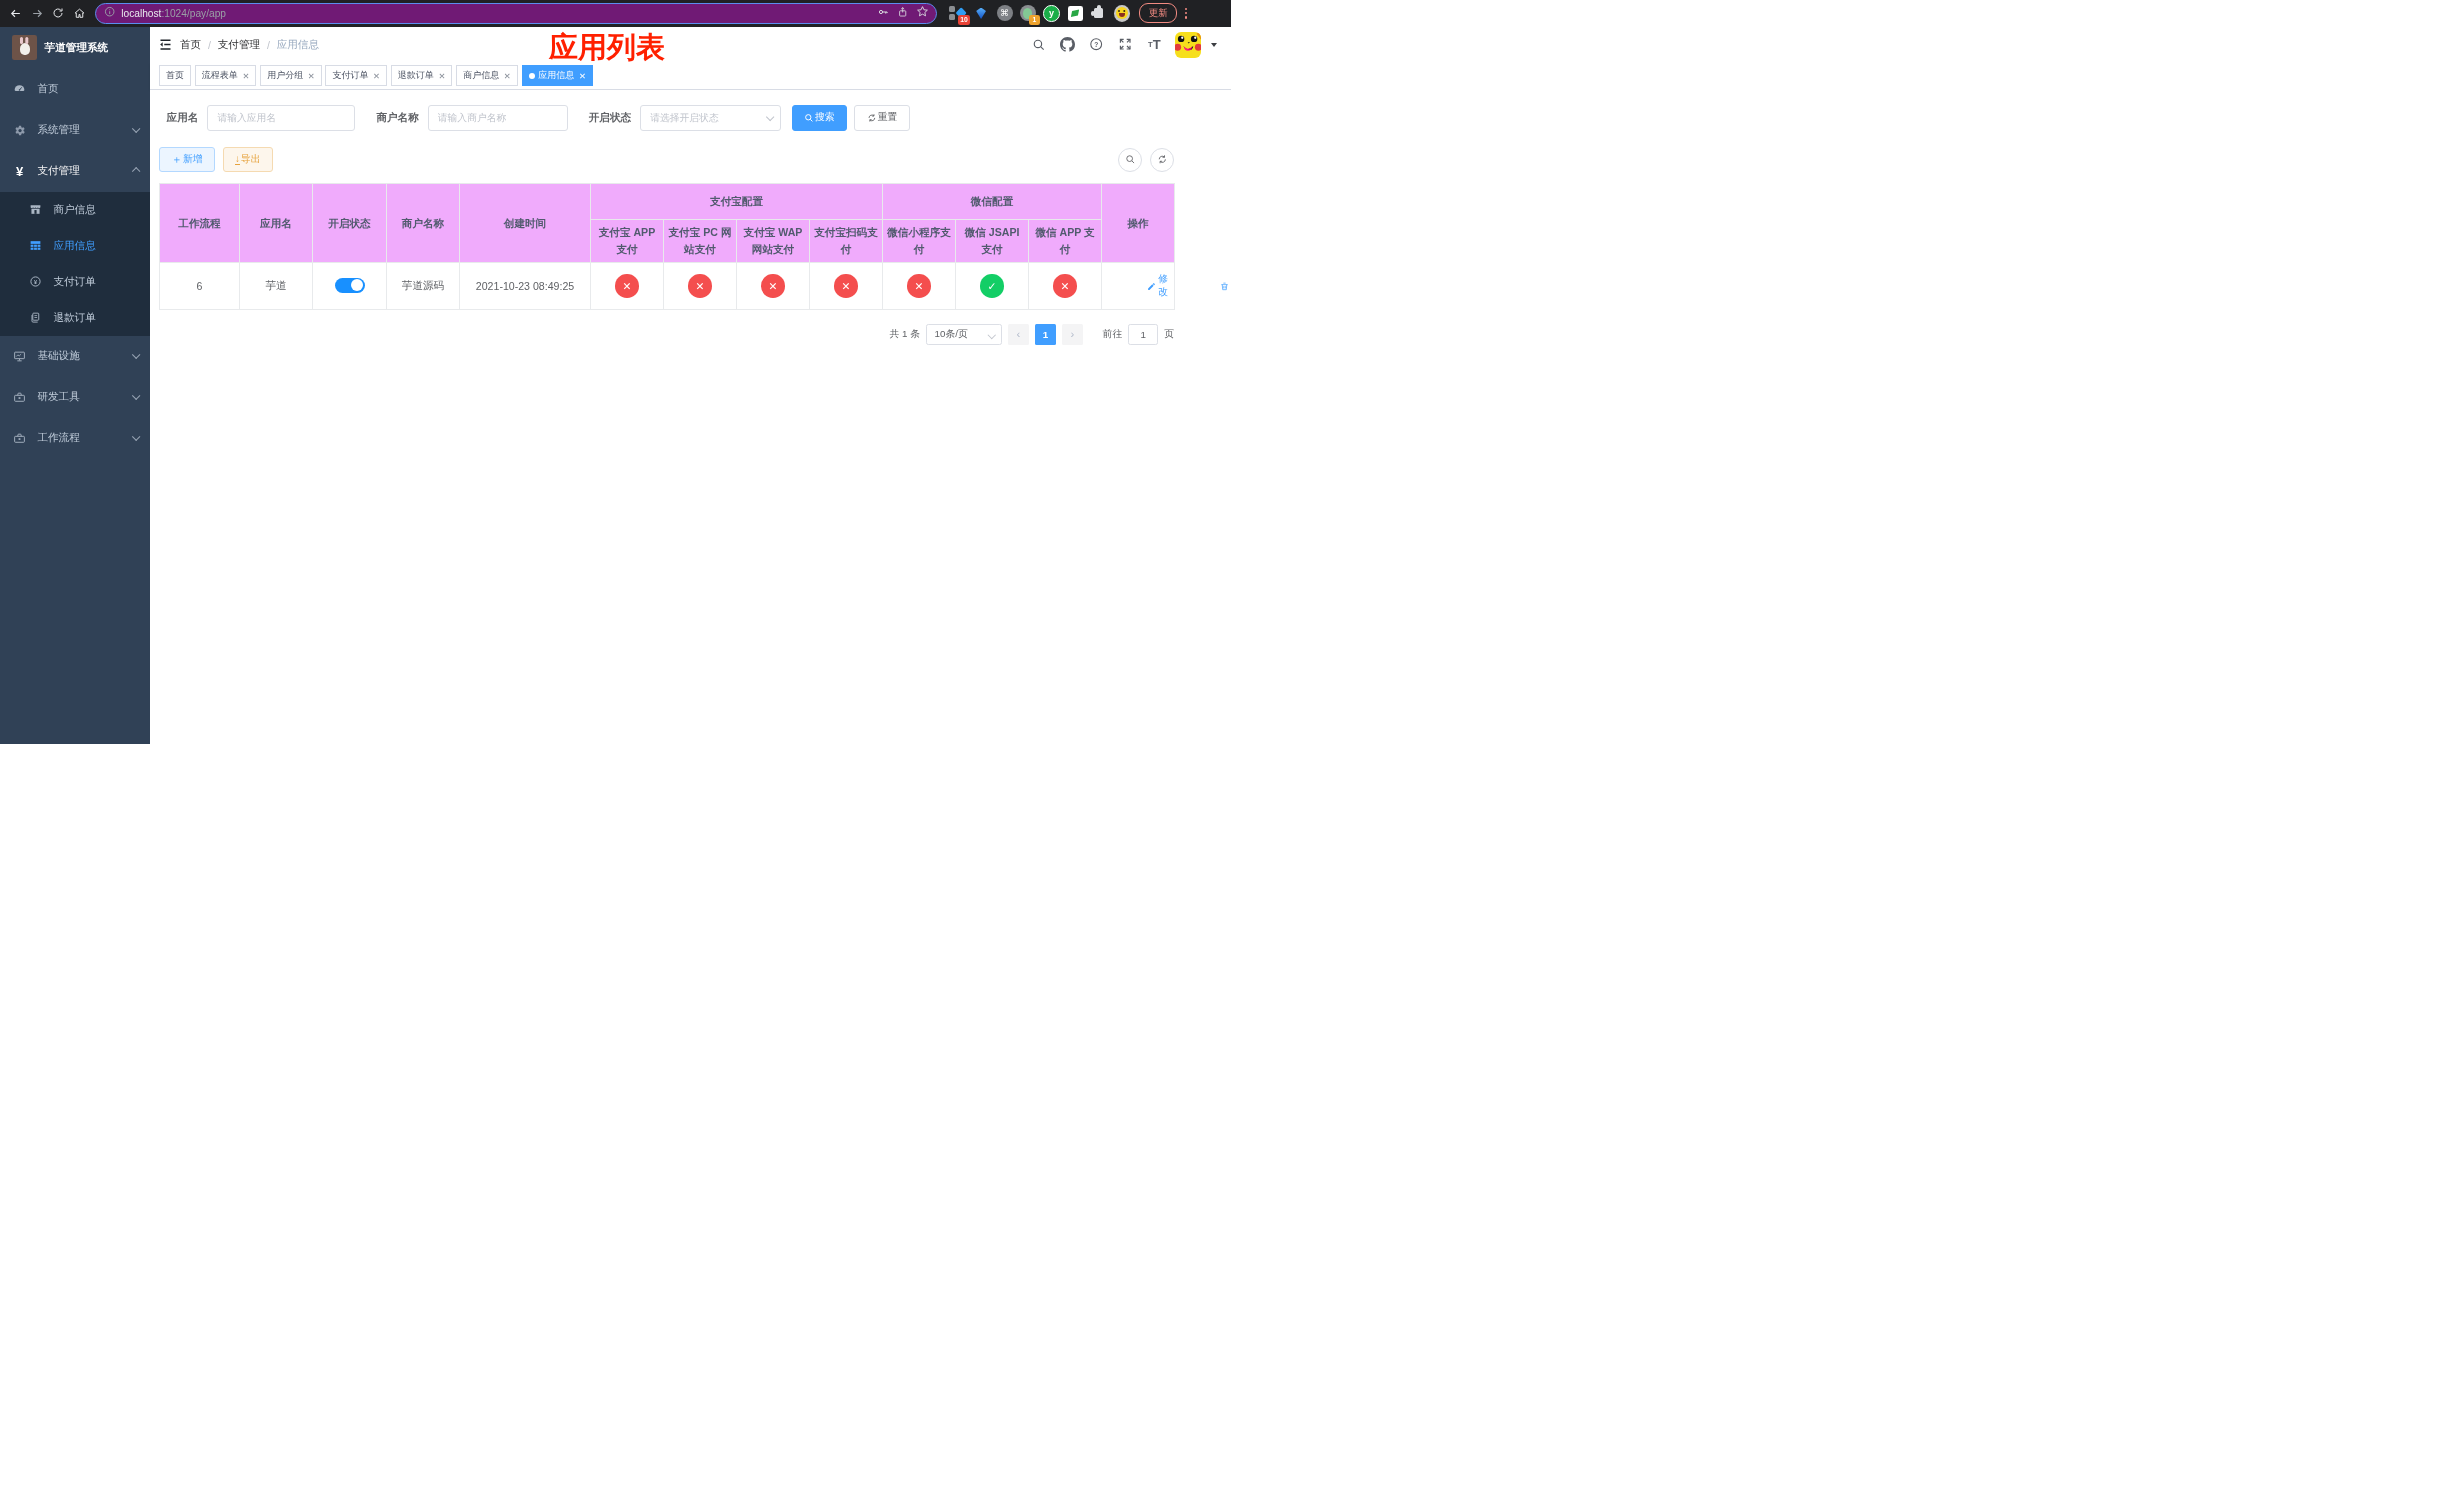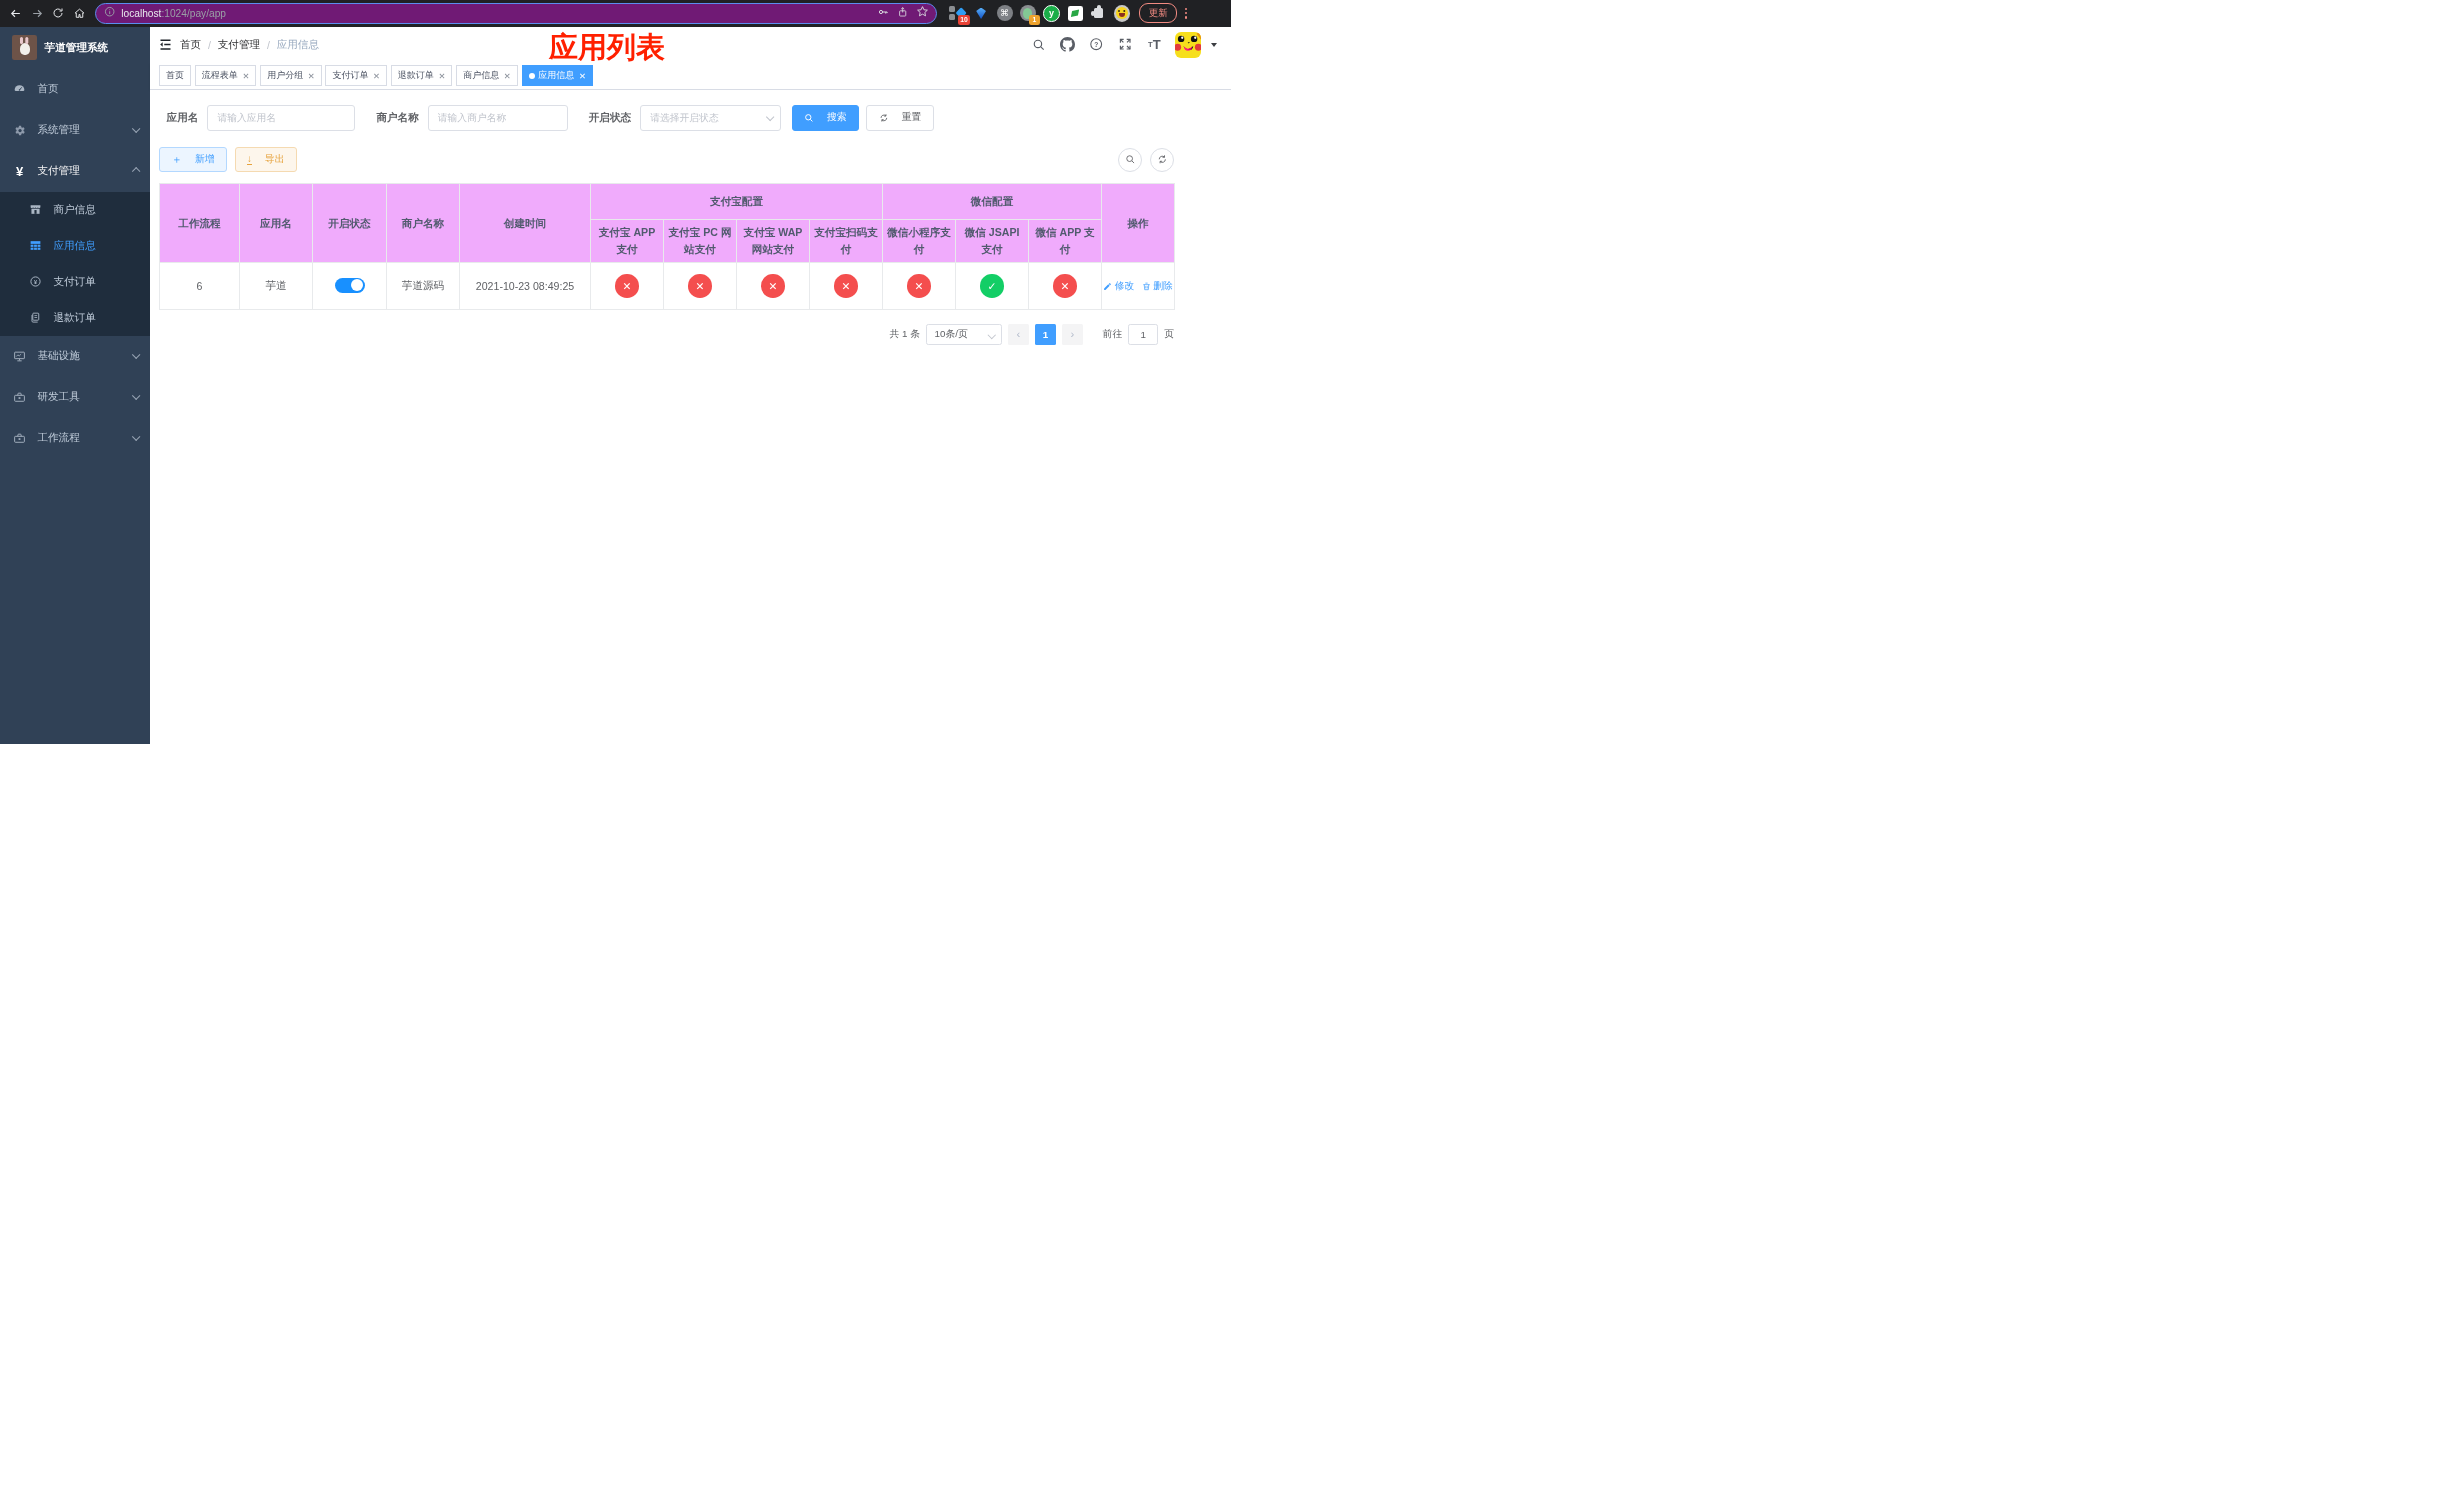--- a/index.html
+++ b/index.html
@@ -75,40 +75,40 @@
   .tag.active .x{color:#fff;}
   .tag .dot{width:6px;height:6px;border-radius:50%;background:#fff;}
   .content{flex:1;overflow:hidden;padding:15px 0 0 9px;background:#fff;}
   
   .filter-row{display:flex;align-items:center;font-size:10.6px;color:#606266;}
   .filter-row .flabel{font-weight:700;color:#606266;margin:0 9px 0 0;}
   .inp{height:26px;border:0.8px solid #dcdfe6;border-radius:3px;box-sizing:border-box;padding:0 9px;font-size:9.8px;color:#606266;background:#fff;outline:none;font-family:inherit;}
   .inp::placeholder{color:#c0c4cc;}
   .sel-wrap{position:relative;}
   .sel-wrap .sel-chev{position:absolute;right:7.6px;top:9.8px;width:5.3px;height:5.3px;border-right:1.1px solid #c0c4cc;border-bottom:1.1px solid #c0c4cc;transform:rotate(45deg);pointer-events:none;}
-  .btn{height:26px;border-radius:3px;border:0.8px solid #dcdfe6;background:#fff;color:#606266;font-size:9.8px;display:inline-flex;align-items:center;justify-content:center;gap:13px;padding:0 11.4px;cursor:pointer;box-sizing:border-box;font-family:inherit;}
+  .btn{height:26px;border-radius:3px;border:0.8px solid #dcdfe6;background:#fff;color:#606266;font-size:9.8px;display:inline-flex;align-items:center;justify-content:center;gap:1px;padding:0 11.4px;cursor:pointer;box-sizing:border-box;font-family:inherit;}
   .btn.primary{background:#409eff;border-color:#409eff;color:#fff;}
   .btn.plain-blue{background:#ecf5ff;border-color:#b3d8ff;color:#409eff;height:25px;}
   .btn.plain-orange{background:#fdf6ec;border-color:#f5dab1;color:#e6a23c;height:25px;}
   .toolbar-row{display:flex;align-items:center;margin-top:16.7px;width:1015px;}
   .circ-btn{width:24px;height:24px;border-radius:50%;border:0.8px solid #dcdfe6;background:#fff;color:#606266;display:flex;align-items:center;justify-content:center;cursor:pointer;box-sizing:border-box;}
   .dl-icon{position:relative;font-size:9.8px;line-height:1;border-bottom:1.1px solid currentColor;padding-bottom:0.8px;}
   
   table.grid{border-collapse:collapse;margin-top:10.6px;table-layout:fixed;width:1015px;font-size:10.6px;}
   table.grid th,table.grid td{border:0.8px solid #e8eaec;text-align:center;}
   table.grid th{background:#f0abfc;color:#515a6e;font-weight:700;padding:4.5px 3px;line-height:16.7px;}
   table.grid thead tr.r1 th{height:26px;}
   table.grid thead tr.r2 th{height:33px;}
   table.grid td{color:#606266;height:44px;background:#fff;}
   .status-circle{display:inline-flex;width:23.5px;height:23.5px;border-radius:50%;align-items:center;justify-content:center;color:#fff;font-size:10.6px;}
   .status-circle.fail{background:#f44e4e;}
   .status-circle.ok{background:#13ce66;}
   .switch{width:30px;height:15px;border-radius:7.6px;background:#1890ff;position:relative;display:inline-block;cursor:pointer;}
   .switch:after{content:"";position:absolute;right:1.5px;top:1.5px;width:12px;height:12px;border-radius:50%;background:#fff;}
-  .link{color:#409eff;font-size:9.8px;display:inline-flex;align-items:center;gap:2.3px;cursor:pointer;}
+  .link{color:#409eff;font-size:9.8px;display:inline-flex;align-items:center;gap:2.3px;cursor:pointer;padding-left:44px;}
   .ops{display:inline-flex;gap:7.6px;}
   
   .pagination{width:1015px;display:flex;align-items:center;justify-content:flex-end;margin-top:13.6px;font-size:9.8px;color:#606266;gap:6px;}
   .psel{position:relative;width:76px;height:21px;border:0.8px solid #dcdfe6;border-radius:2.3px;display:flex;align-items:center;padding-left:7.6px;box-sizing:border-box;color:#606266;cursor:pointer;}
   .psel .sel-chev{position:absolute;right:6.8px;top:7.6px;width:4.5px;height:4.5px;border-right:1px solid #c0c4cc;border-bottom:1px solid #c0c4cc;transform:rotate(45deg);}
   .pbtn{width:21px;height:21px;border-radius:1.5px;background:#f4f4f5;color:#b4bccc;display:flex;align-items:center;justify-content:center;font-size:11.4px;cursor:pointer;}
   .pbtn.page{background:#409eff;color:#fff;font-weight:700;font-size:9.8px;}
   .goto-input{width:30px;height:21px;border:0.8px solid #dcdfe6;border-radius:2.3px;text-align:center;font-size:9.8px;color:#606266;box-sizing:border-box;outline:none;font-family:inherit;} .gap10{width:7.6px;}
 </style>
 </head>

